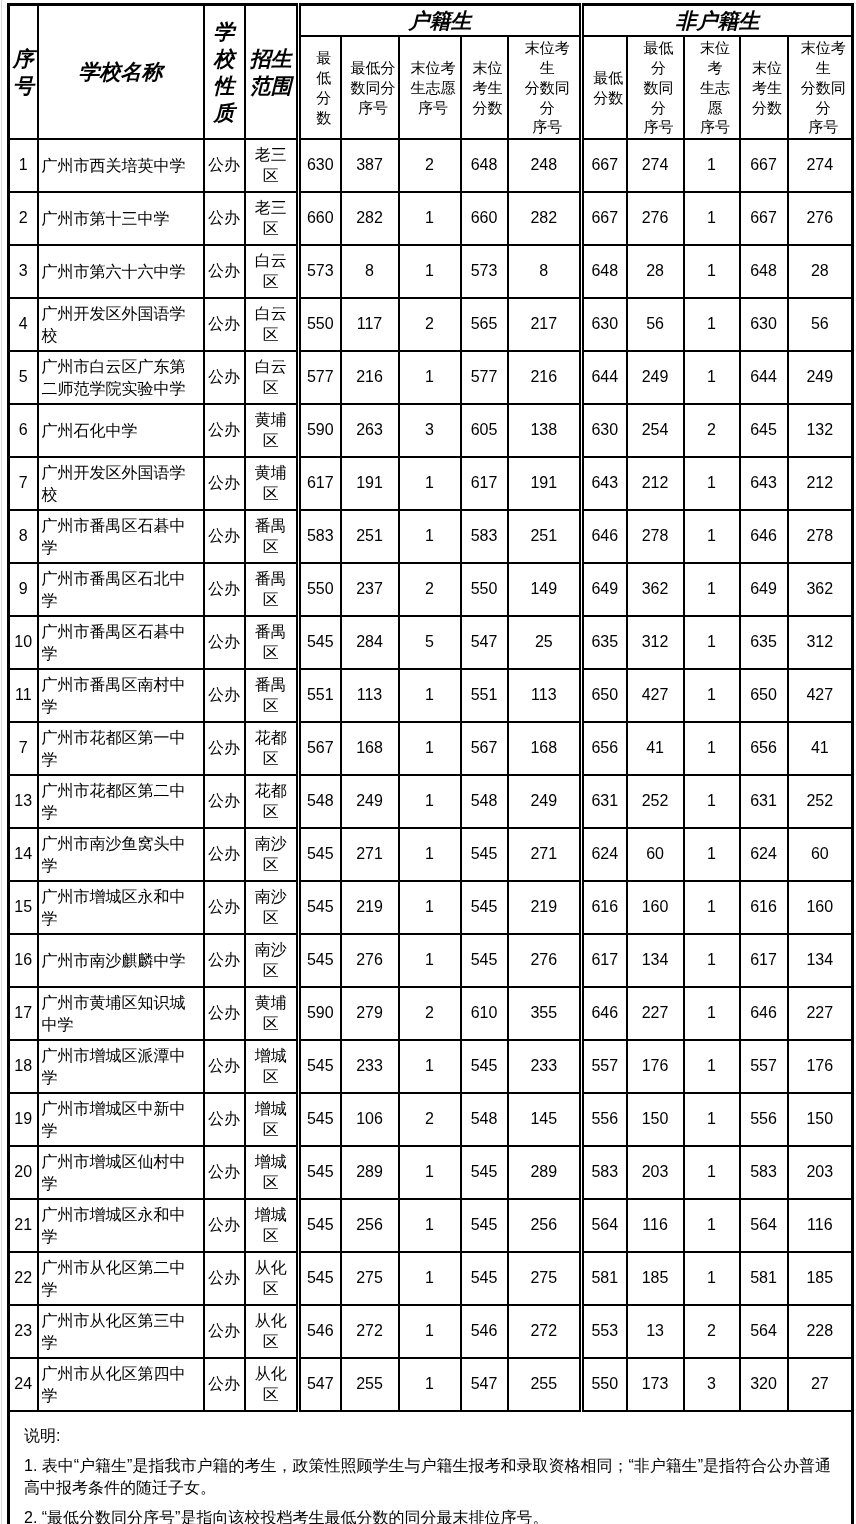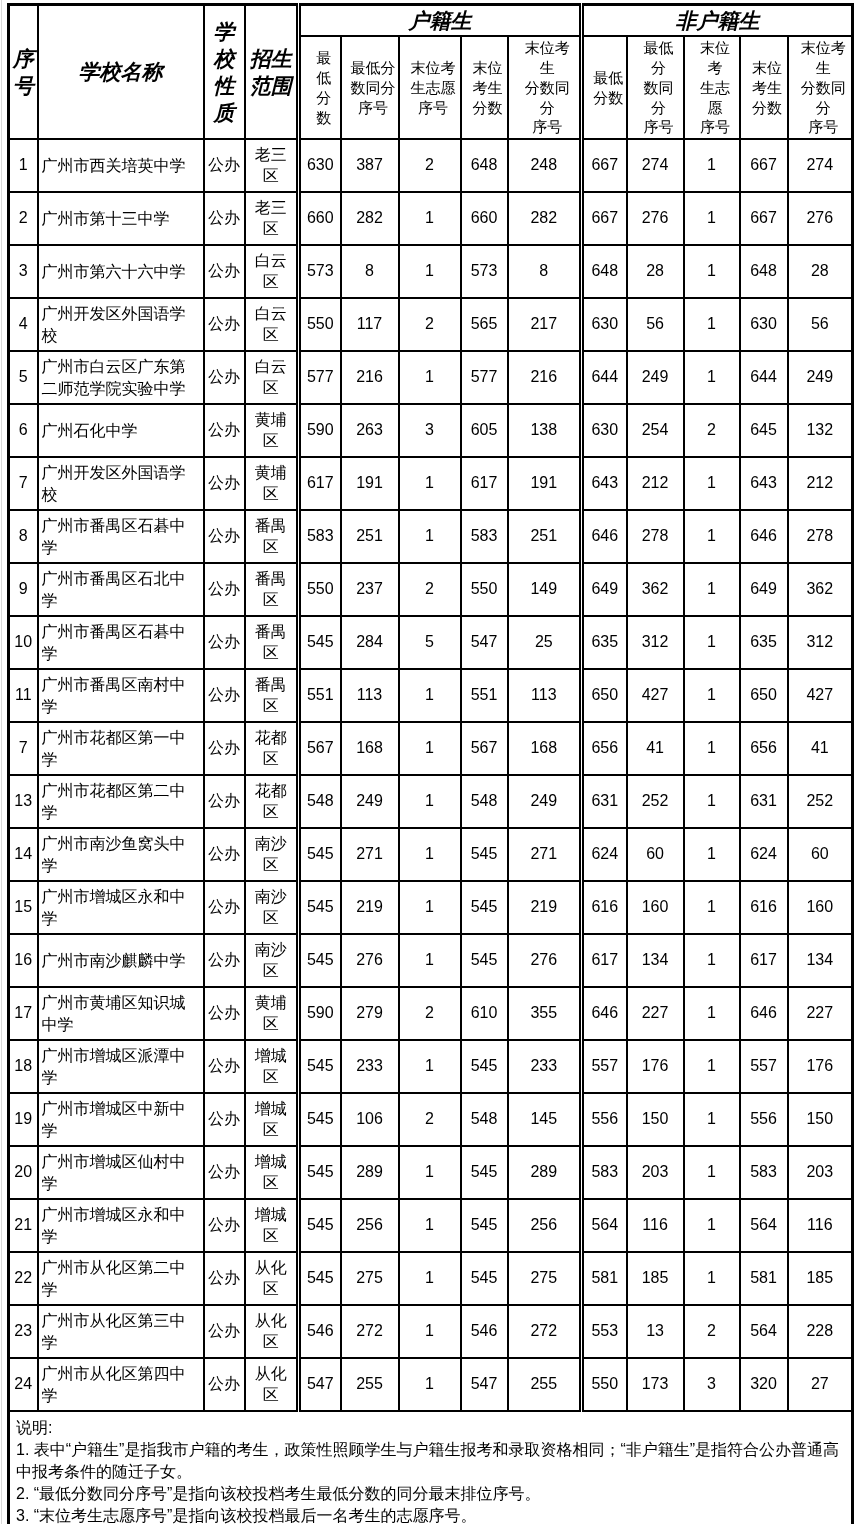--- a/index.html
+++ b/index.html
@@ -54,21 +54,21 @@
   .bold { font-weight: bold; }
   .dbl { border-left: 5px double #000 !important; }
   td.notes-cell {
     text-align: left;
     vertical-align: top;
     height: 141px;
     padding: 5px 8px 5px 6px;
     font-size: 16px;
     line-height: 22px;
   }
-  .notes-cell .note-line { margin: 0; }
+  .notes-cell .note-line { margin: 8px; }
 </style>
 </head>
 <body>
 
 <div class="page">
   <table class="score-table">
     <colgroup>
       <col style="width:29px">
         <col style="width:166px">
         <col style="width:41px">

